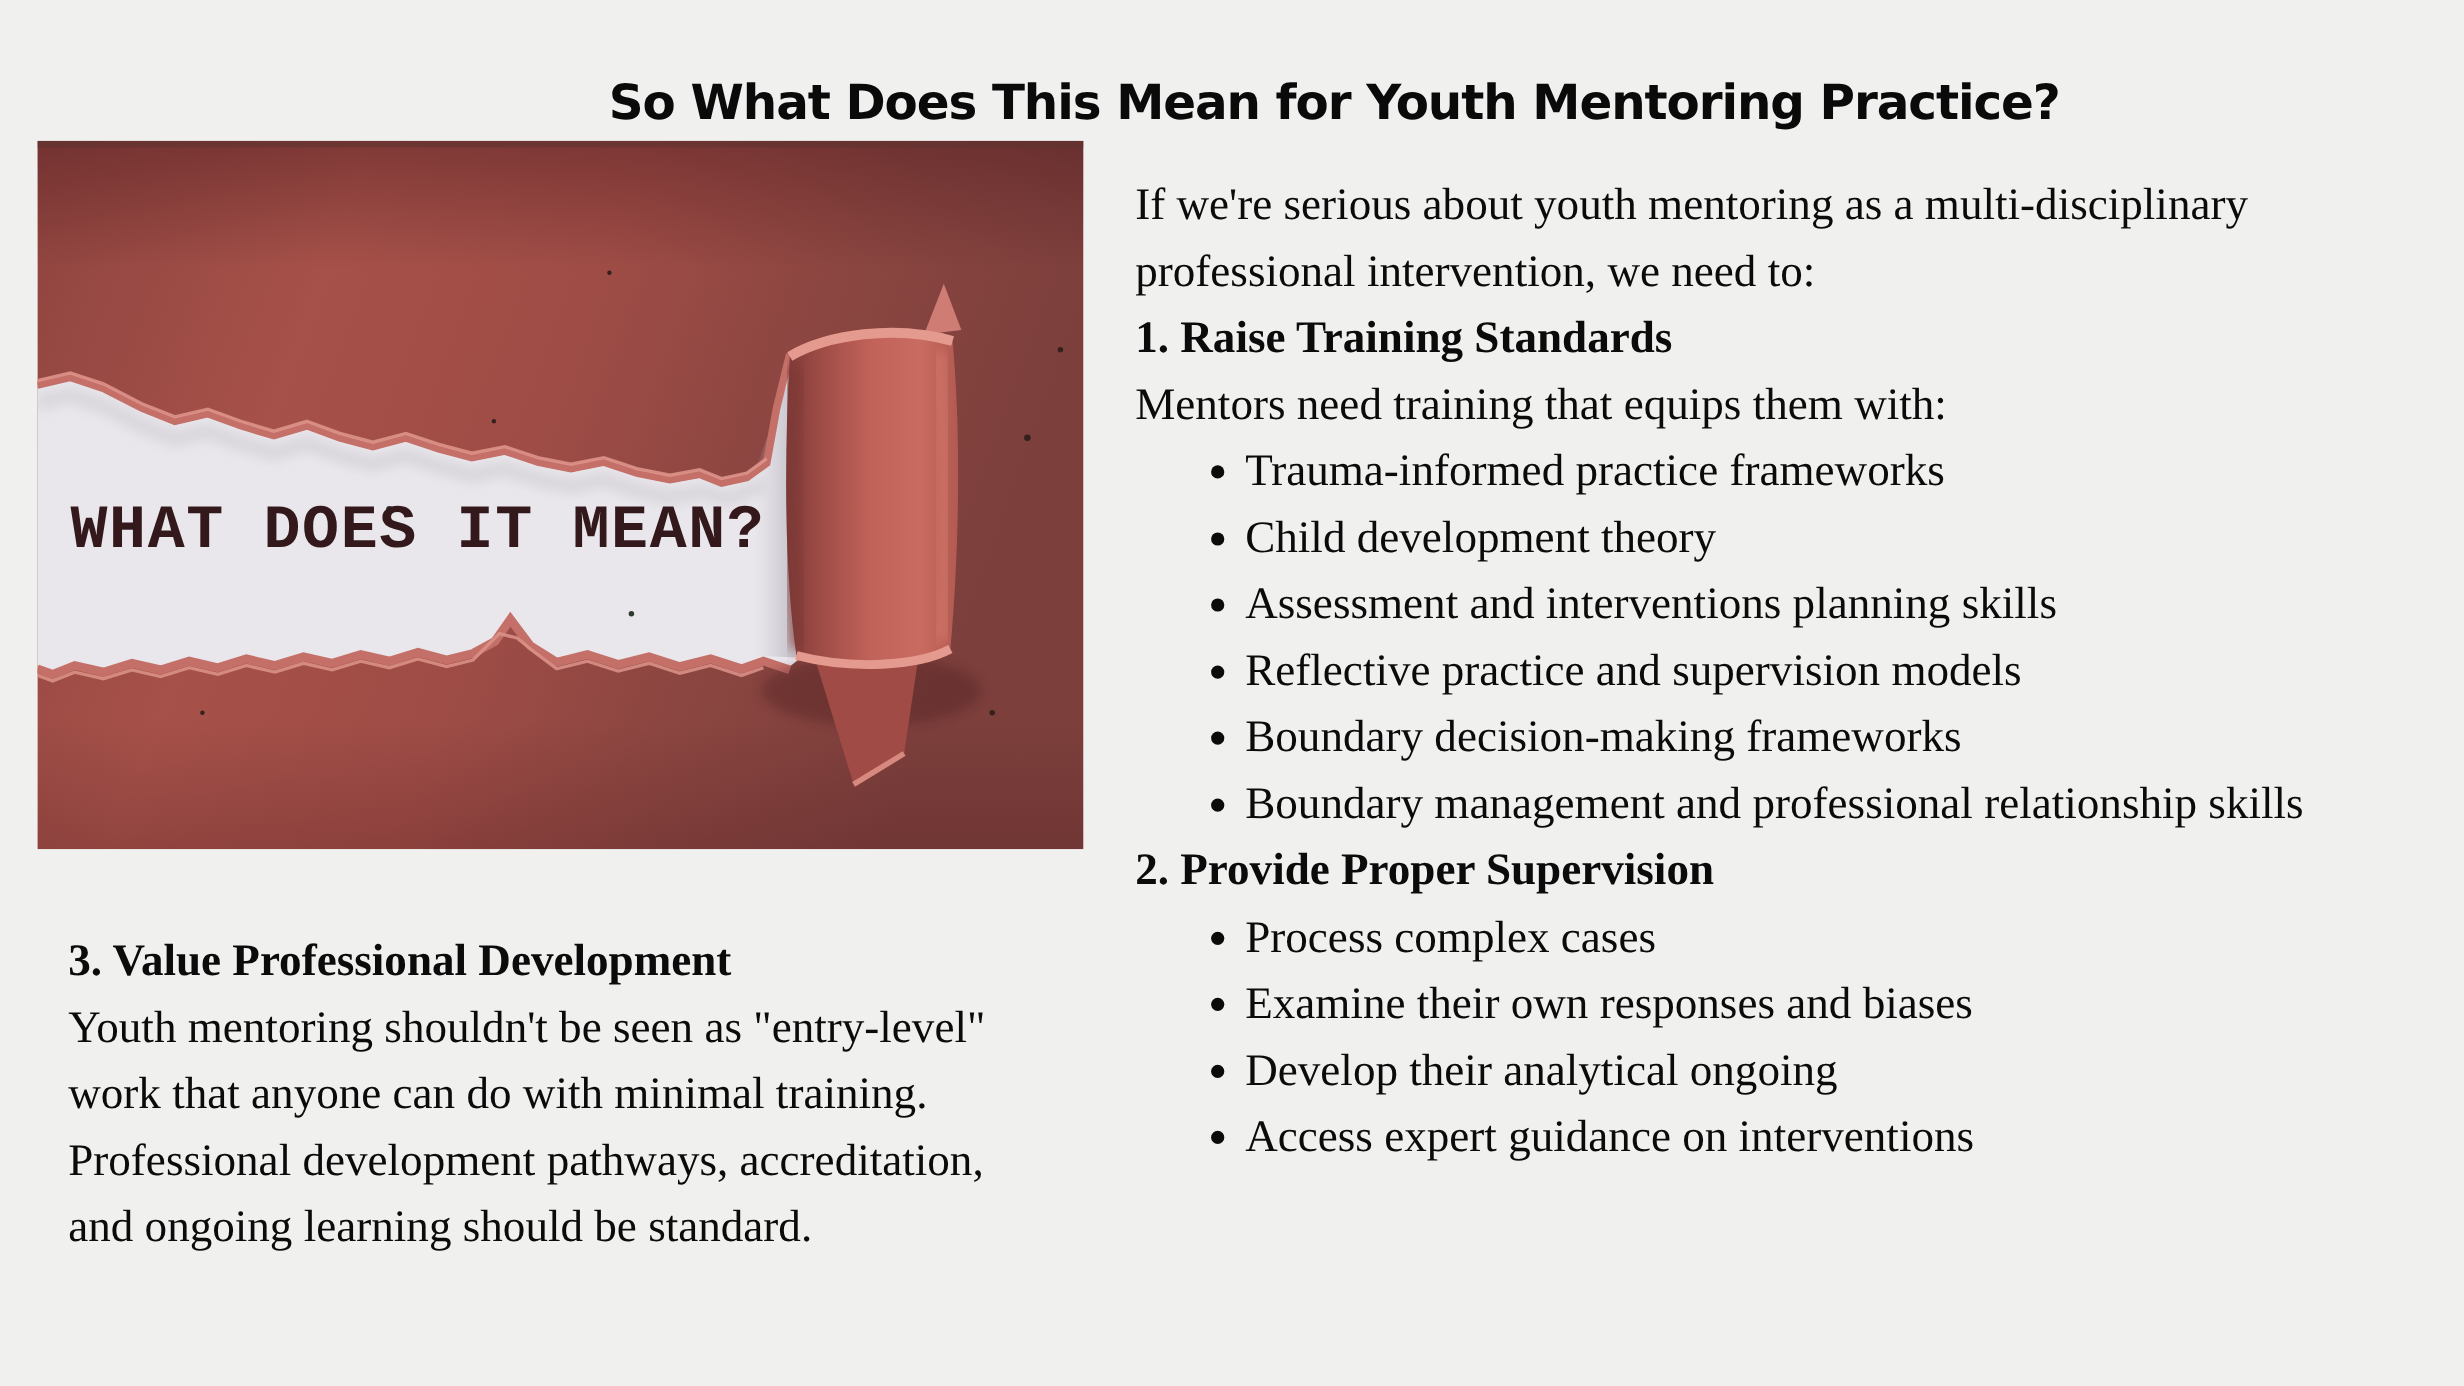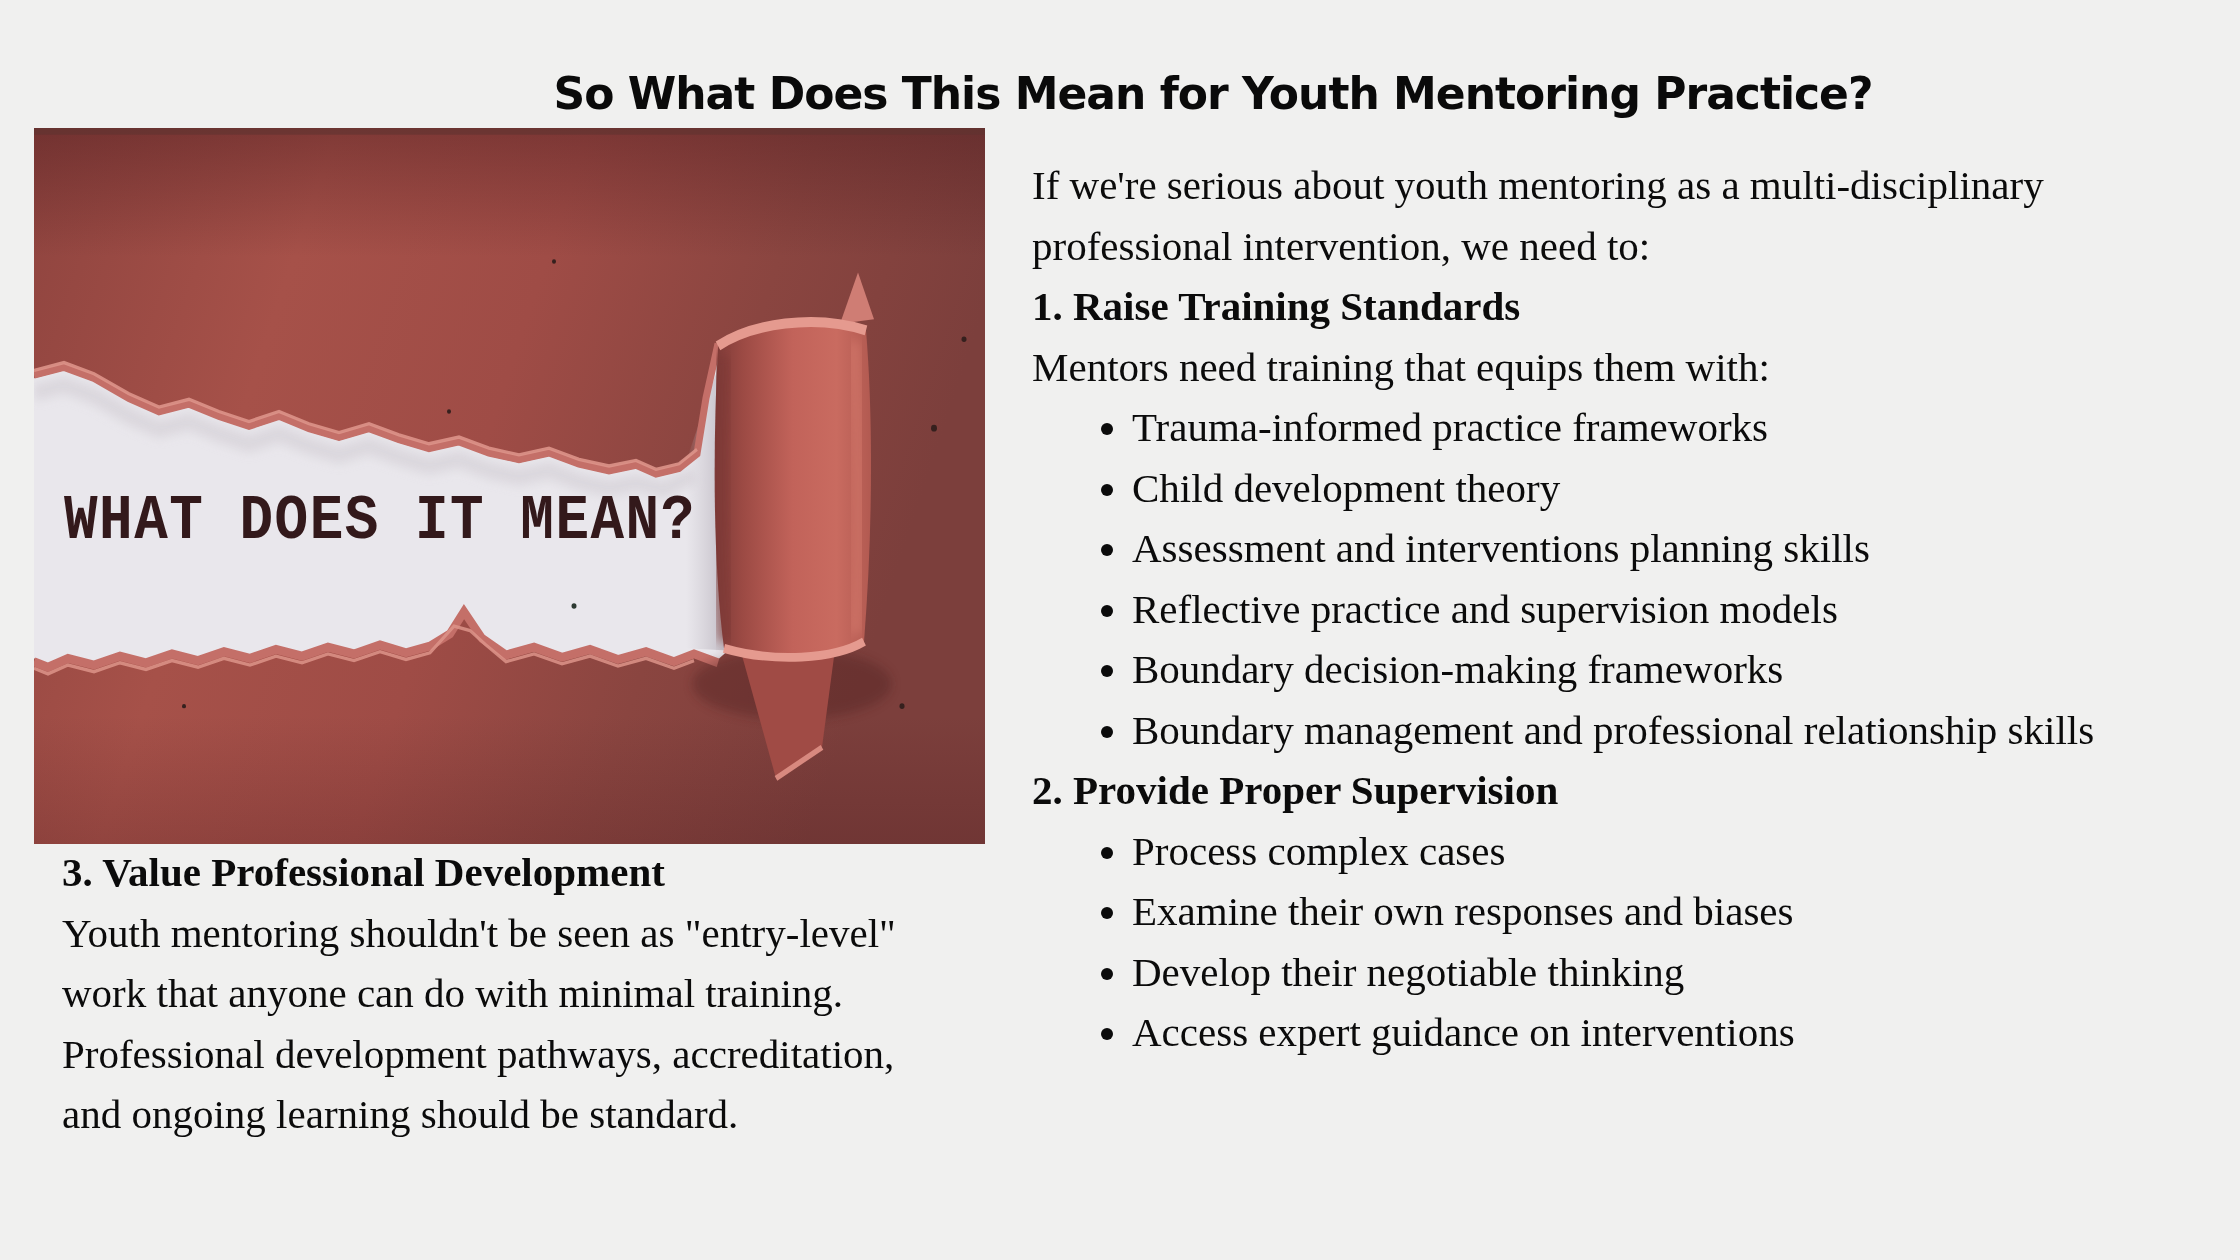--- a/index.html
+++ b/index.html
@@ -18,21 +18,21 @@
     font-family:"DejaVu Sans", sans-serif;
     font-weight:bold;
     font-size:44px;
     letter-spacing:-1px;
     line-height:70px;
     color:#0a0a0a;
   }
   .photo{
     position:absolute;
     left:34px;top:128px;
-    width:951px;height:716px;
+    width:951px;height:644px;
   }
   .photo svg{display:block;width:100%;height:100%;}
   .left-text{
     position:absolute;
     left:62px;top:842px;
     width:960px;
     font-size:41px;
     line-height:60.5px;
   }
   .right-col{
@@ -173,16 +173,16 @@
     <li>Assessment and interventions planning skills</li>
     <li>Reflective practice and supervision models</li>
     <li>Boundary decision-making frameworks</li>
     <li>Boundary management and professional relationship skills</li>
   </ul>
 
   <p class="bold">2. Provide Proper Supervision</p>
   <ul class="bullets">
     <li>Process complex cases</li>
     <li>Examine their own responses and biases</li>
-    <li>Develop their negotiable thinking</li>
+    <li>Develop their analytical ongoing</li>
     <li>Access expert guidance on interventions</li>
   </ul>
 </div>
 
 </body></html>

